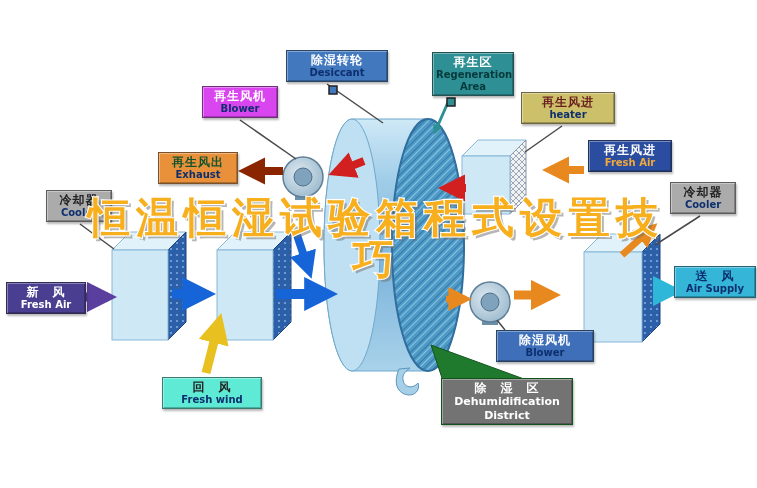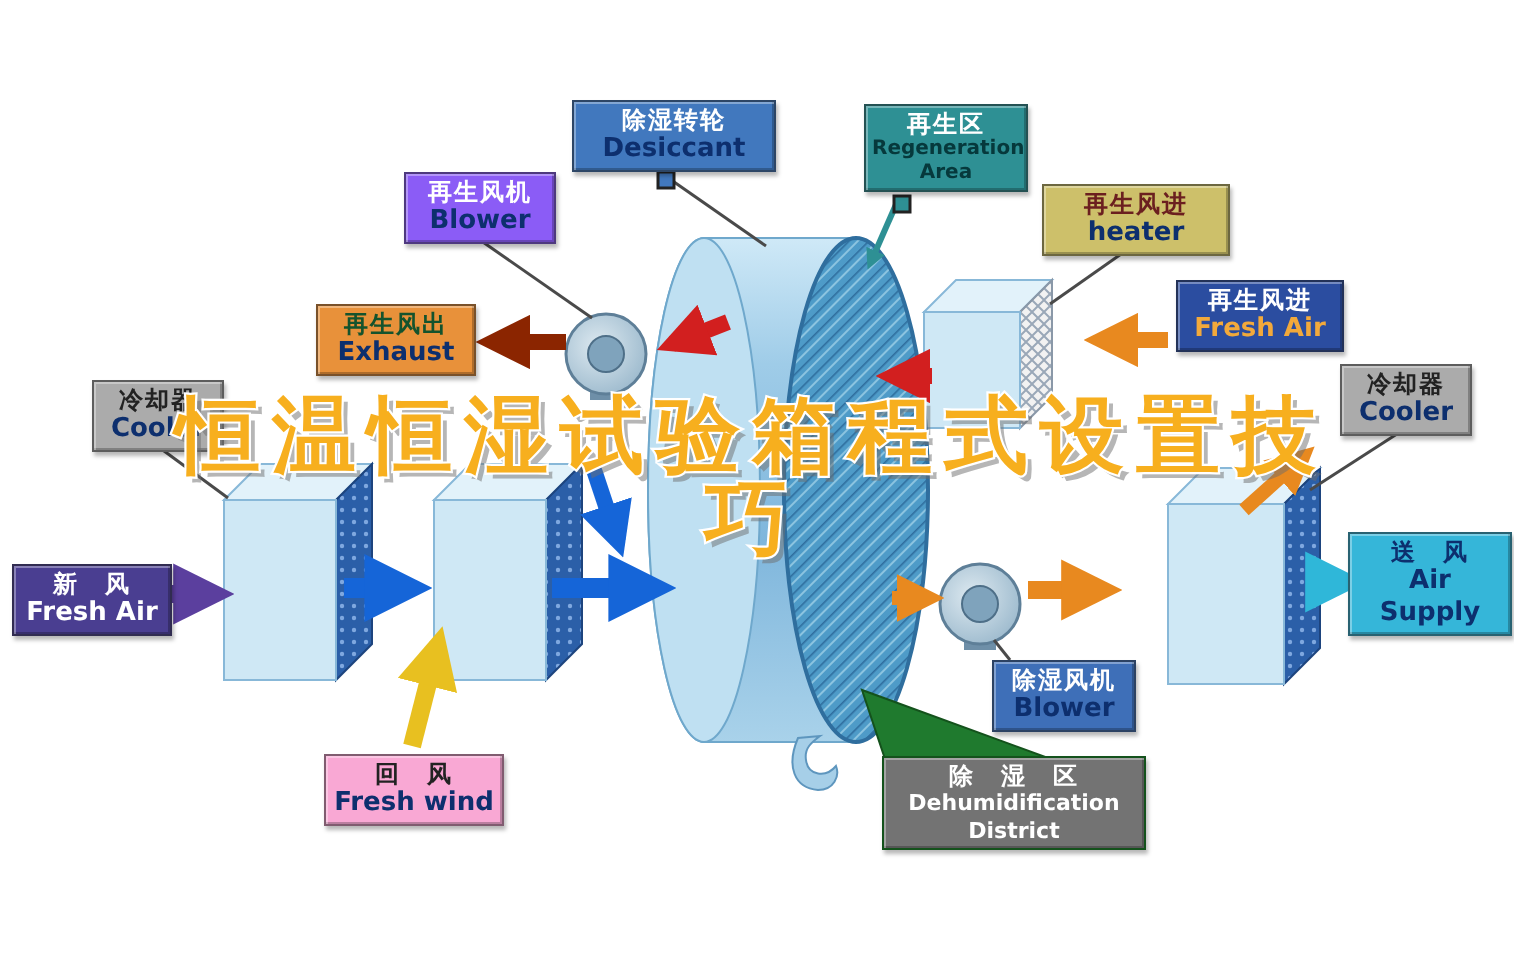--- a/index.html
+++ b/index.html
@@ -14,45 +14,45 @@
   
   .lbl {
     position:absolute; z-index:2; box-sizing:border-box; text-align:center;
     font-weight:bold; padding:2px 3px; line-height:1.2;
     border:1px solid rgba(30,30,30,.55);
     box-shadow:1px 2px 2px rgba(0,0,0,.28),
                inset 1px 1px 0 rgba(255,255,255,.35),
                inset -1px -1px 0 rgba(0,0,0,.25);
   }
   .lbl .zh { display:block; font-size:12px; letter-spacing:1px; }
-  .lbl .en { display:block; font-size:13px; }
-
-  .l-blower-top    { left:202px; top:86px;  width:76px;  background:#8b5cf6;text-align:center; }
+  .lbl .en { display:block; font-size:10px; }
+
+  .l-blower-top    { left:202px; top:86px;  width:76px;  background:#d946ef;text-align:center; }
   .l-blower-top .zh{ color:#fff; }           .l-blower-top .en{ color:#0d2f6e; }
   .l-desiccant     { left:286px; top:50px;  width:102px;  background:#4178BE; }
   .l-desiccant .zh { color:#fff; }           .l-desiccant .en{ color:#0d2f6e; }
   .l-regen-area    { left:396px; top:52px;  width:82px;  background:#2E9094;margin-left:36px; }
   .l-regen-area .zh{ color:#fff; }           .l-regen-area .en{ color:#06393c; font-size:10px; }
   .l-heater        { left:521px; top:92px;  width:94px;  background:#CDC06A; }
   .l-heater .zh    { color:#6b1f1f; }        .l-heater .en{ color:#0d2f6e; }
   .l-exhaust       { left:158px; top:152px; width:80px;  background:#E8913A; }
   .l-exhaust .zh   { color:#14532d; }        .l-exhaust .en{ color:#0d2f6e; }
   .l-fresh-in      { left:588px; top:140px; width:84px;  background:#2B4DA0; }
   .l-fresh-in .zh  { color:#fff; }           .l-fresh-in .en{ color:#F2A93B; }
   .l-cooler-left   { left:46px;  top:190px; width:66px;  background:#ABABAB; }
   .l-cooler-right  { left:670px; top:182px; width:66px;  background:#ABABAB; }
   .l-cooler-left .zh,.l-cooler-right .zh { color:#222; }
   .l-cooler-left .en,.l-cooler-right .en { color:#0d2f6e; }
   .l-fresh-air     { left:6px;   top:282px; width:80px;  background:#4A3E91; }
   .l-fresh-air .zh,.l-fresh-air .en { color:#fff; }
-  .l-back-wind     { left:162px; top:377px; width:90px;  background:#f9a8d4; }
+  .l-back-wind     { left:162px; top:377px; width:100px;  background:#5eead4; }
   .l-back-wind .zh { color:#222; }           .l-back-wind .en{ color:#0d2f6e; }
   .l-air-supply    { left:674px; top:266px; width:82px;  background:#35B6D9; }
   .l-air-supply .zh,.l-air-supply .en { color:#0d2f6e; }
-  .l-blower-bot    { left:496px; top:330px; width:72px;  background:#3E6FB8; }
+  .l-blower-bot    { left:496px; top:330px; width:98px;  background:#3E6FB8; }
   .l-blower-bot .zh{ color:#fff; }           .l-blower-bot .en{ color:#0d2f6e; }
   .l-dehumid       { left:441px; top:378px; width:132px; background:#737373; border-color:#14521c; }
   .l-dehumid .zh,.l-dehumid .en { color:#fff; }
   .l-dehumid .en   { font-size:11px; }
 
   
   .wm-text {
     font-family:"DejaVu Sans", sans-serif; font-weight:bold; font-size:42px;
     letter-spacing:6px; fill:#F7AF1E; stroke:#ffffff; stroke-width:2.2px;
     paint-order:stroke; text-anchor:middle;

